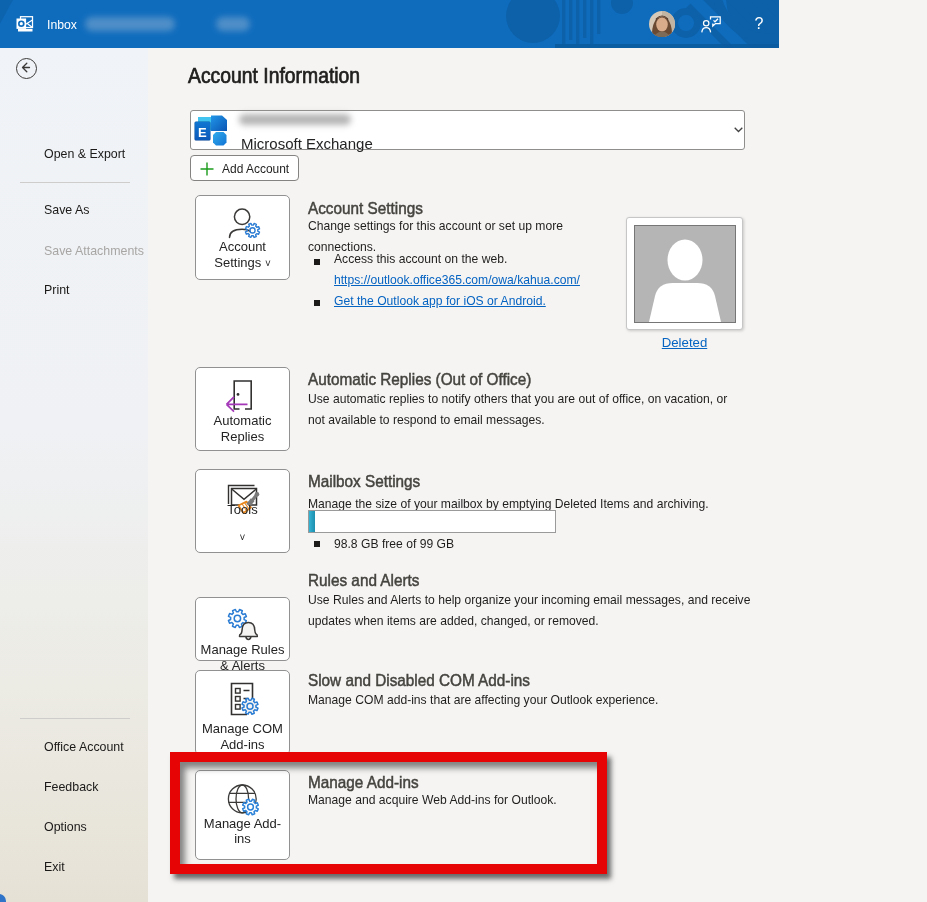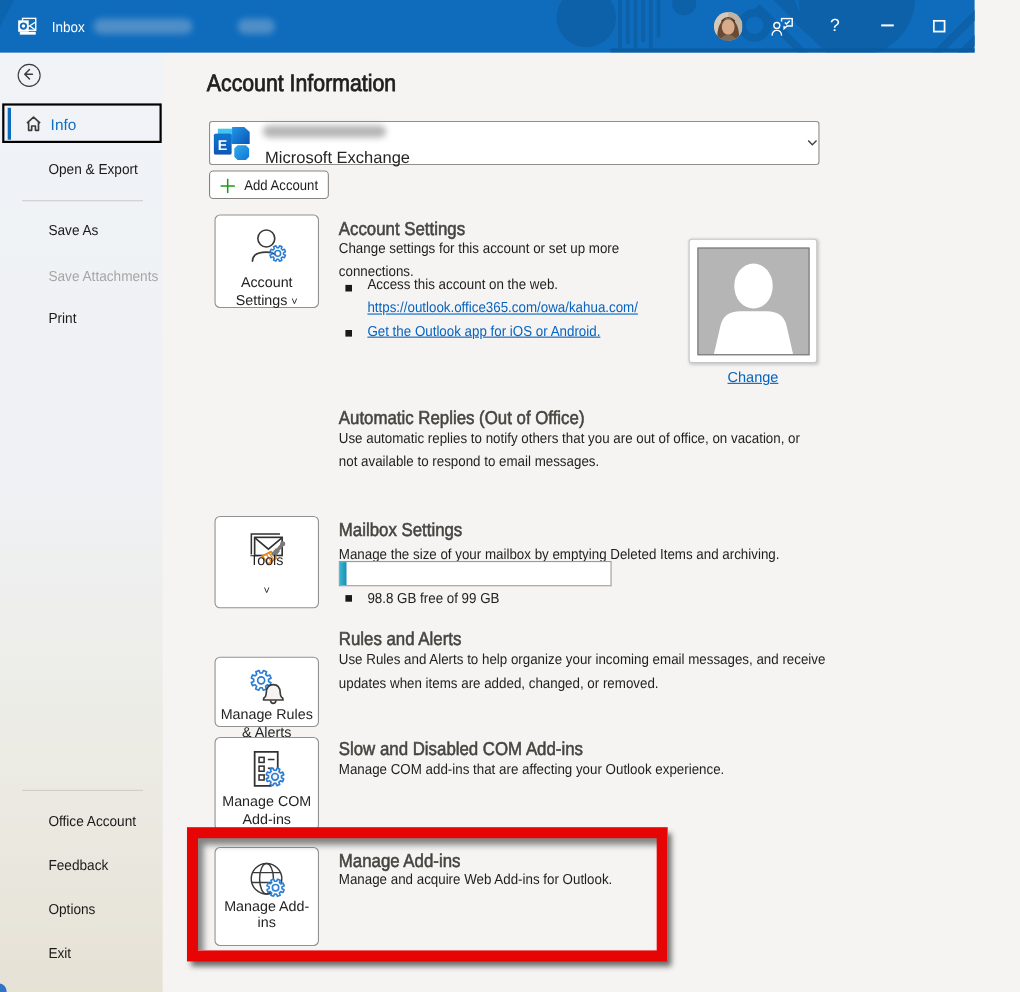--- a/index.html
+++ b/index.html
@@ -1,21 +1,21 @@
 <!DOCTYPE html>
 <html><head>
 <meta charset="utf-8">
 <style>
 * { margin:0; padding:0; box-sizing:border-box; }
 html,body { width:927px; height:902px; overflow:hidden; }
 body { font-family:"Liberation Sans", sans-serif; position:relative; background:#f5f4f3; }
 .abs { position:absolute; }
 
 
-#titlebar { left:0; top:0; width:886px; height:48px; background:#0f6cbd; overflow:hidden; }
+#titlebar { left:0; top:0; width:779px; height:48px; background:#0f6cbd; overflow:hidden; }
 #titlebar svg.deco { position:absolute; left:0; top:0; }
 #tb-inbox { left:47px; top:1px; height:48px; line-height:48px; color:#fff; font-size:13.2px; letter-spacing:0px; transform:scaleX(0.93); transform-origin:0 50%; }
 .blur-b { position:absolute; border-radius:8px; background:rgba(185,200,218,.38); filter:blur(3px); }
 #avatar { left:649px; top:11px; width:26px; height:26px; border-radius:50%; overflow:hidden; }
 .tbtn { position:absolute; top:0; height:48px; line-height:48px; color:#fff; text-align:center; }
 
 
 #sidebar { left:0; top:48px; width:148px; height:854px;
   background:linear-gradient(180deg,#f0f3f7 0%,#eff1f4 45%,#ecebe4 75%,#e7e3d8 96%,#e5e1d5 100%); }
 #backbtn { left:16px; top:10px; width:21px; height:21px; border:1.4px solid #3b3a39; border-radius:50%; }
@@ -115,27 +115,20 @@
     </svg>
   <svg class="abs" style="left:897px;top:18px" width="13" height="13">
       <path d="M1 1 L11.6 11.6 M11.6 1 L1 11.6" stroke="#fff" stroke-width="1.6"></path>
     </svg>
 </div>
 
 <div id="sidebar" class="abs">
   <div id="backbtn" class="abs"><svg width="19" height="19" viewBox="0 0 19 19" style="margin:-0.7px">
         <path d="M10.8 5.2 L6.5 9.5 L10.8 13.8 M6.5 9.5 L13.5 9.5" stroke="#3b3a39" stroke-width="1.3" fill="none" stroke-linecap="round" stroke-linejoin="round"></path>
       </svg></div>
-  <div id="infobox" class="abs">
-    <div class="accent"></div>
-    <svg class="abs" style="left:18px;top:8px" width="17" height="17" viewBox="0 0 17 17">
-        <path d="M2.5 8 L8.5 2.5 L14.5 8 M4 7 L4 14.5 L6.8 14.5 L6.8 10.5 L10.2 10.5 L10.2 14.5 L13 14.5 L13 7" stroke="#3b3a39" stroke-width="1.5" fill="none" stroke-linejoin="round"></path>
-      </svg>
-    <div class="abs" style="left:42px;top:9px;font-size:14px;color:#106ebe">Info</div>
-  </div>
   <div class="navitem" style="top:98px">Open &amp; Export</div>
   <div class="navsep" style="top:134px"></div>
   <div class="navitem" style="top:154px">Save As</div>
   <div class="navitem" style="top:195px;color:#a8a6a4">Save Attachments</div>
   <div class="navitem" style="top:234px">Print</div>
   <div class="navsep" style="top:670px"></div>
   <div class="navitem" style="top:691px">Office Account</div>
   <div class="navitem" style="top:731px">Feedback</div>
   <div class="navitem" style="top:771px">Options</div>
   <div class="navitem" style="top:811px">Exit</div>
@@ -181,39 +174,47 @@
     <div class="abs" style="left:31px;top:5px;transform:scaleX(0.92);transform-origin:0 0">Add Account</div>
   </div>
 
   <div class="btnbox" style="top:147px;height:85px">
     <svg style="top:10px" width="42" height="40" viewBox="0 0 42 40" id="ic-acct">
       <circle cx="20.1" cy="10.8" r="7.7" fill="none" stroke="#3b3a39" stroke-width="1.5"></circle>
       <path d="M7.5 31.5 Q7.5 23.2 20.1 23.2 Q25.5 23.2 28.3 25.4" fill="none" stroke="#3b3a39" stroke-width="1.5" stroke-linecap="round"></path>
       <path transform="translate(3,-1.6)" d="M32.74 26.82 L34.50 27.68 L33.58 29.85 L31.74 29.19 L31.58 29.38 L30.62 30.28 L31.27 32.14 L29.07 33.03 L28.24 31.25 L27.99 31.28 L26.68 31.24 L25.82 33.00 L23.65 32.08 L24.31 30.24 L24.12 30.08 L23.22 29.12 L21.36 29.77 L20.47 27.57 L22.25 26.74 L22.22 26.49 L22.26 25.18 L20.50 24.32 L21.42 22.15 L23.26 22.81 L23.42 22.62 L24.38 21.72 L23.73 19.86 L25.93 18.97 L26.76 20.75 L27.01 20.72 L28.32 20.76 L29.18 19.00 L31.35 19.92 L30.69 21.76 L30.88 21.92 L31.78 22.88 L33.64 22.23 L34.53 24.43 L32.75 25.26 L32.78 25.51 Z" fill="none" stroke="#2b7cd3" stroke-width="1.4" stroke-linejoin="round"></path>
       <circle cx="30.5" cy="24.4" r="2.6" fill="none" stroke="#2b7cd3" stroke-width="1.4"></circle>
     </svg>
-    <div class="cap" style="top:53px">Account<br>Settings <span style="font-size:10px">˅</span></div>
+    <div class="cap" style="top:43px">Account<br>Settings <span style="font-size:10px">˅</span></div>
   </div>
   <div class="shead" style="top:151px">Account Settings</div>
   <div class="sbody" style="top:168px">Change settings for this account or set up more<br>connections.</div>
   <div class="bullet" style="left:166px;top:211px"></div>
   <div class="sbody" style="left:186px;top:201px">Access this account on the web.<br><span class="blink">https://outlook.office365.com/owa/kahua.com/</span></div>
   <div class="bullet" style="left:166px;top:252px"></div>
   <div class="sbody blink" style="left:186px;top:243px">Get the Outlook app for iOS or Android.</div>
 
   <div class="abs" style="left:478px;top:169px;width:117px;height:113px;background:#fff;border:1px solid #c6c6c6;border-radius:3px;box-shadow:1px 1px 3px rgba(0,0,0,.18)">
     <div class="abs" style="left:7px;top:7px;width:102px;height:98px;border:1px solid #767676;background:#b5b5b5;overflow:hidden">
       <svg width="100" height="96" viewBox="0 0 100 96">
         <ellipse cx="50" cy="34" rx="17.5" ry="20.5" fill="#fff"></ellipse>
         <path d="M14 96 L20 70 Q23 57 38 57 L62 57 Q77 57 80 70 L86 96 Z" fill="#fff"></path>
       </svg>
     </div>
   </div>
-  <div class="abs blink" style="left:478px;top:287px;width:117px;text-align:center;font-size:13.2px">Change</div>
-
+  <div class="abs blink" style="left:478px;top:287px;width:117px;text-align:center;font-size:13.2px">Deleted</div>
+
+  <div class="btnbox" style="top:319px;height:84px">
+    <svg style="top:7px" width="36" height="38" viewBox="0 0 36 38" id="ic-auto">
+      <path d="M14.5 34 L9.2 34 L9.2 6 L26.2 6 L26.2 34 L20 34" fill="none" stroke="#323130" stroke-width="1.6"></path>
+      <circle cx="13" cy="19.4" r="1.4" fill="#323130"></circle>
+      <path d="M1.5 29.3 L22.5 29.3 M1.5 29.3 L9 21.9 M1.5 29.3 L9 36.7" fill="none" stroke="#a438b8" stroke-width="1.7"></path>
+    </svg>
+    <div class="cap" style="top:45px">Automatic<br>Replies</div>
+  </div>
   <div class="shead" style="top:322px">Automatic Replies (Out of Office)</div>
   <div class="sbody" style="top:341px">Use automatic replies to notify others that you are out of office, on vacation, or<br>not available to respond to email messages.</div>
 
   <div class="btnbox" style="top:421px;height:84px">
     <svg style="top:13px" width="40" height="34" viewBox="0 0 40 34" id="ic-tools">
       <path d="M5.5 21 L5.5 2.5 L31.5 2.5" fill="none" stroke="#323130" stroke-width="1.4"></path>
       <rect x="8.5" y="5.5" width="25" height="16.5" fill="none" stroke="#323130" stroke-width="1.5"></rect>
       <path d="M9 6.2 L21 16.3 L33 6.2" fill="none" stroke="#323130" stroke-width="1.5"></path>
       <path d="M15.5 22.5 L23.5 18.5 L28 24.5 L20.5 30 Z" fill="#fff" stroke="#e8861c" stroke-width="1.7" stroke-linejoin="round"></path>
       <path d="M19 20.8 L23.5 27.5 M21.5 19.6 L26 26" stroke="#e8861c" stroke-width="1.1"></path>

